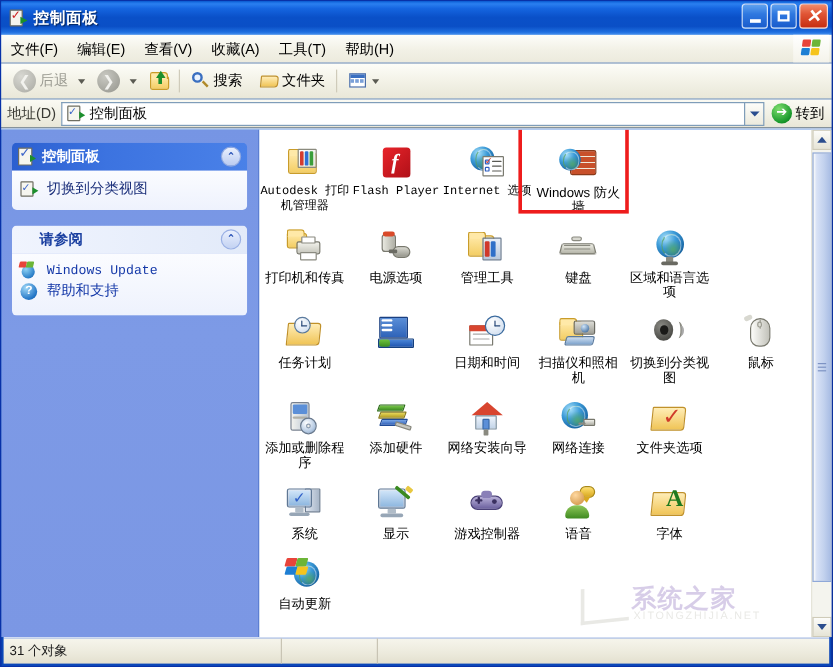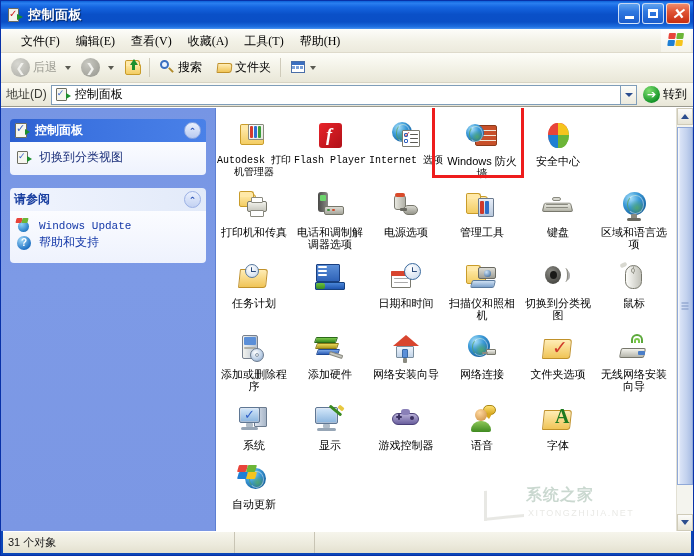--- a/index.html
+++ b/index.html
@@ -78,24 +78,23 @@
   .wbtn.close i {
     display:block; color:#fff; font-size: 15px; font-weight: bold;
     line-height: 15px; font-family: "Liberation Sans", sans-serif;
   }
 
   
   #menubar {
     height: 24px; flex: 0 0 24px;
     background: linear-gradient(to bottom, #fdfdfa 0%, #f2f1e6 55%, #eceadd 100%);
     display: flex; align-items: center;
-    padding-left: 12px;
+    padding-left: 0;
     border-bottom: 1px solid #dedacb;
     position: relative;
-    font-family: Liberation Serif, serif;
   }
   .menu-item {
     font-size: 12px; color: #000; padding: 3px 8px; line-height: 14px;
     white-space: nowrap;
   }
   #menu-logo {
     position: absolute; right: 2px; top: 0px;
     width: 30px; height: 23px;
     background: linear-gradient(to bottom,#ffffff,#f4f3ea);
     display:flex; align-items:center; justify-content:center;
@@ -175,21 +174,21 @@
     padding: 0 5px 0 4px; position: relative;
   }
   .panel-head.blue {
     background: linear-gradient(to right, #2b5fd0 0%, #3c73e0 40%, #4a81e8 100%);
   }
   .panel-head.white {
     background: linear-gradient(to right, #f0f4fe 0%, #e2eaf9 100%);
   }
   .panel-head .htxt { font-size: 12px; font-weight: bold; }
   .panel-head.blue .htxt { color: #fff; }
-  .panel-head.white .htxt { color: #1a3fa0; }
+  .panel-head.white .htxt { color: #1a3fa0; margin-left: 19px; }
   .chev {
     position: absolute; right: 5px; top: 3px;
     width: 17px; height: 17px; border-radius: 50%;
     display: flex; align-items: center; justify-content: center;
     font-size: 9px; font-weight: bold;
   }
   .chev.onblue { background: linear-gradient(to bottom,#eaf0fe,#b9caf0); color:#2c55b8; border:1px solid #8fa8e0;}
   .chev.onwhite{ background: linear-gradient(to bottom,#eaf0fe,#c3d2f2); color:#2c55b8; border:1px solid #9ab0e4;}
   .panel-body {
     background: linear-gradient(to bottom, #fbfcff 0%, #eef2fd 100%);
@@ -274,21 +273,21 @@
   .sb-grip b { display:block; height:1px; background:#7d93c4; margin-bottom:2px; }
 
   
   #watermark {
     position: absolute; right: 6px; bottom: 2px;
     width: 188px; height: 48px; opacity: .22;
     pointer-events: none;
   }
   #watermark .wtext {
     position: absolute; left: 44px; top: 4px;
-    font-size: 16px; font-weight: bold; color: #14532d;
+    font-size: 21px; font-weight: bold; color: #4c1d95;
     letter-spacing: 1px; white-space: nowrap;
   }
   #watermark .wsub {
     position: absolute; left: 46px; top: 27px;
     font-size: 9px; color: #9a9a8a; letter-spacing: 1.5px; white-space: nowrap;
   }
   #watermark .whouse {
     position: absolute; left: 2px; top: 8px; width: 40px; height: 30px;
     border: 3px solid #9a9a8a; border-top: none; border-right: none;
     transform: skewY(-6deg);
@@ -522,49 +521,31 @@
             </div>
             <div class="icon-label mono">Internet 选项</div>
           </div>
           <div class="icon-cell">
             <div class="icon-art">
               <div class="sq" style="left:10px;top:5px;width:22px;height:21px;background:repeating-linear-gradient(to bottom,#c8502a 0 4px,#f0e8d8 4px 5px);border:1px solid #8a3a1a;border-radius:2px;"></div>
               <div class="globe" style="left:1px;top:4px;width:18px;height:18px;"></div>
             </div>
             <div class="icon-label">Windows 防火墙</div>
           </div>
-          <div class="icon-cell">
-            <div class="icon-art">
-              <div style="position:absolute;left:7px;top:3px;width:21px;height:25px;background:linear-gradient(135deg,#e8443a 0 50%,#6cb537 50% 100%);border-radius:10px 10px 10px 10px/12px 12px 14px 14px;"></div>
-              <div style="position:absolute;left:7px;top:3px;width:21px;height:12px;background:linear-gradient(to right,#e8443a 50%,#f5c41d 50%);border-radius:10px 10px 0 0/12px 12px 0 0;"></div>
-              <div style="position:absolute;left:7px;top:15px;width:21px;height:13px;background:linear-gradient(to right,#1e7fd4 50%,#6cb537 50%);border-radius:0 0 10px 10px/0 0 14px 14px;"></div>
-            </div>
-            <div class="icon-label">安全中心</div>
-          </div>
         </div>
 
         <div class="icon-row" style="margin-top:6px;">
           <div class="icon-cell">
             <div class="icon-art">
               <div class="folder" style="left:2px;top:3px;width:17px;height:13px;"></div>
               <div class="sq" style="left:10px;top:10px;width:20px;height:11px;background:linear-gradient(to bottom,#f2f2ec,#c6c6bc);border:1px solid #77776c;border-radius:2px;"></div>
               <div class="sq" style="left:14px;top:6px;width:12px;height:6px;background:#fff;border:1px solid #8a8a80;"></div>
               <div class="sq" style="left:13px;top:19px;width:14px;height:7px;background:#fff;border:1px solid #8a8a80;"></div>
             </div>
             <div class="icon-label">打印机和传真</div>
-          </div>
-          <div class="icon-cell">
-            <div class="icon-art">
-              <div class="sq" style="left:5px;top:1px;width:10px;height:20px;background:linear-gradient(to right,#4a4a48,#8a8a86);border-radius:3px;"></div>
-              <div class="sq" style="left:7px;top:4px;width:6px;height:6px;background:#6cd46c;"></div>
-              <div class="sq" style="left:11px;top:15px;width:20px;height:9px;background:linear-gradient(to bottom,#dcdcd4,#a6a69c);border:1px solid #77776c;border-radius:2px;"></div>
-              <div class="sq" style="left:14px;top:18px;width:3px;height:2px;background:#3a8f3a;"></div>
-              <div class="sq" style="left:19px;top:18px;width:3px;height:2px;background:#d04a2a;"></div>
-            </div>
-            <div class="icon-label">电话和调制解调器选项</div>
           </div>
           <div class="icon-cell">
             <div class="icon-art">
               <div class="sq" style="left:5px;top:4px;width:12px;height:15px;background:linear-gradient(to right,#e8e8e0,#b0b0a6);border:1px solid #7a7a70;border-radius:3px;"></div>
               <div class="sq" style="left:6px;top:2px;width:10px;height:4px;background:#d94a2a;border-radius:2px;"></div>
               <div class="sq" style="left:14px;top:14px;width:15px;height:10px;background:linear-gradient(to bottom,#d8d8d0,#96968c);border:1px solid #77776c;border-radius:7px;"></div>
               <div class="sq" style="left:11px;top:17px;width:7px;height:3px;background:#6a6a62;"></div>
             </div>
             <div class="icon-label">电源选项</div>
           </div>
@@ -694,29 +675,20 @@
             </div>
             <div class="icon-label">网络连接</div>
           </div>
           <div class="icon-cell">
             <div class="icon-art">
               <div class="folder-open" style="left:2px;top:6px;width:28px;height:20px;"></div>
               <div style="position:absolute;left:11px;top:5px;color:#d03a2a;font-size:19px;font-weight:bold;line-height:19px;">✓</div>
             </div>
             <div class="icon-label">文件夹选项</div>
           </div>
-          <div class="icon-cell">
-            <div class="icon-art">
-              <div style="position:absolute;left:14px;top:1px;width:12px;height:9px;border:2px solid #5ba83a;border-bottom:none;border-radius:8px 8px 0 0;"></div>
-              <div style="position:absolute;left:17px;top:5px;width:6px;height:5px;border:2px solid #7ac84a;border-bottom:none;border-radius:5px 5px 0 0;"></div>
-              <div class="sq" style="left:3px;top:15px;width:25px;height:10px;background:linear-gradient(to bottom,#f2f2ec,#b6b6ac);border:1px solid #77776c;border-radius:2px;transform:skewX(-12deg);"></div>
-              <div class="sq" style="left:21px;top:18px;width:7px;height:4px;background:#4a7ec8;"></div>
-            </div>
-            <div class="icon-label">无线网络安装向导</div>
-          </div>
         </div>
 
         <div class="icon-row" style="margin-top:6px;">
           <div class="icon-cell">
             <div class="icon-art">
               <div class="sq" style="left:17px;top:3px;width:13px;height:20px;background:linear-gradient(to right,#dfe6f0,#a8b6c8);border:1px solid #6a7a8e;"></div>
               <div class="mon" style="left:2px;top:3px;width:21px;height:16px;"></div>
               <div class="screen" style="left:4px;top:5px;width:17px;height:12px;"></div>
               <div style="position:absolute;left:7px;top:4px;color:#2f5fc8;font-size:13px;font-weight:bold;line-height:13px;">✓</div>
               <div class="sq" style="left:9px;top:19px;width:7px;height:4px;background:#b0bcc8;"></div>

